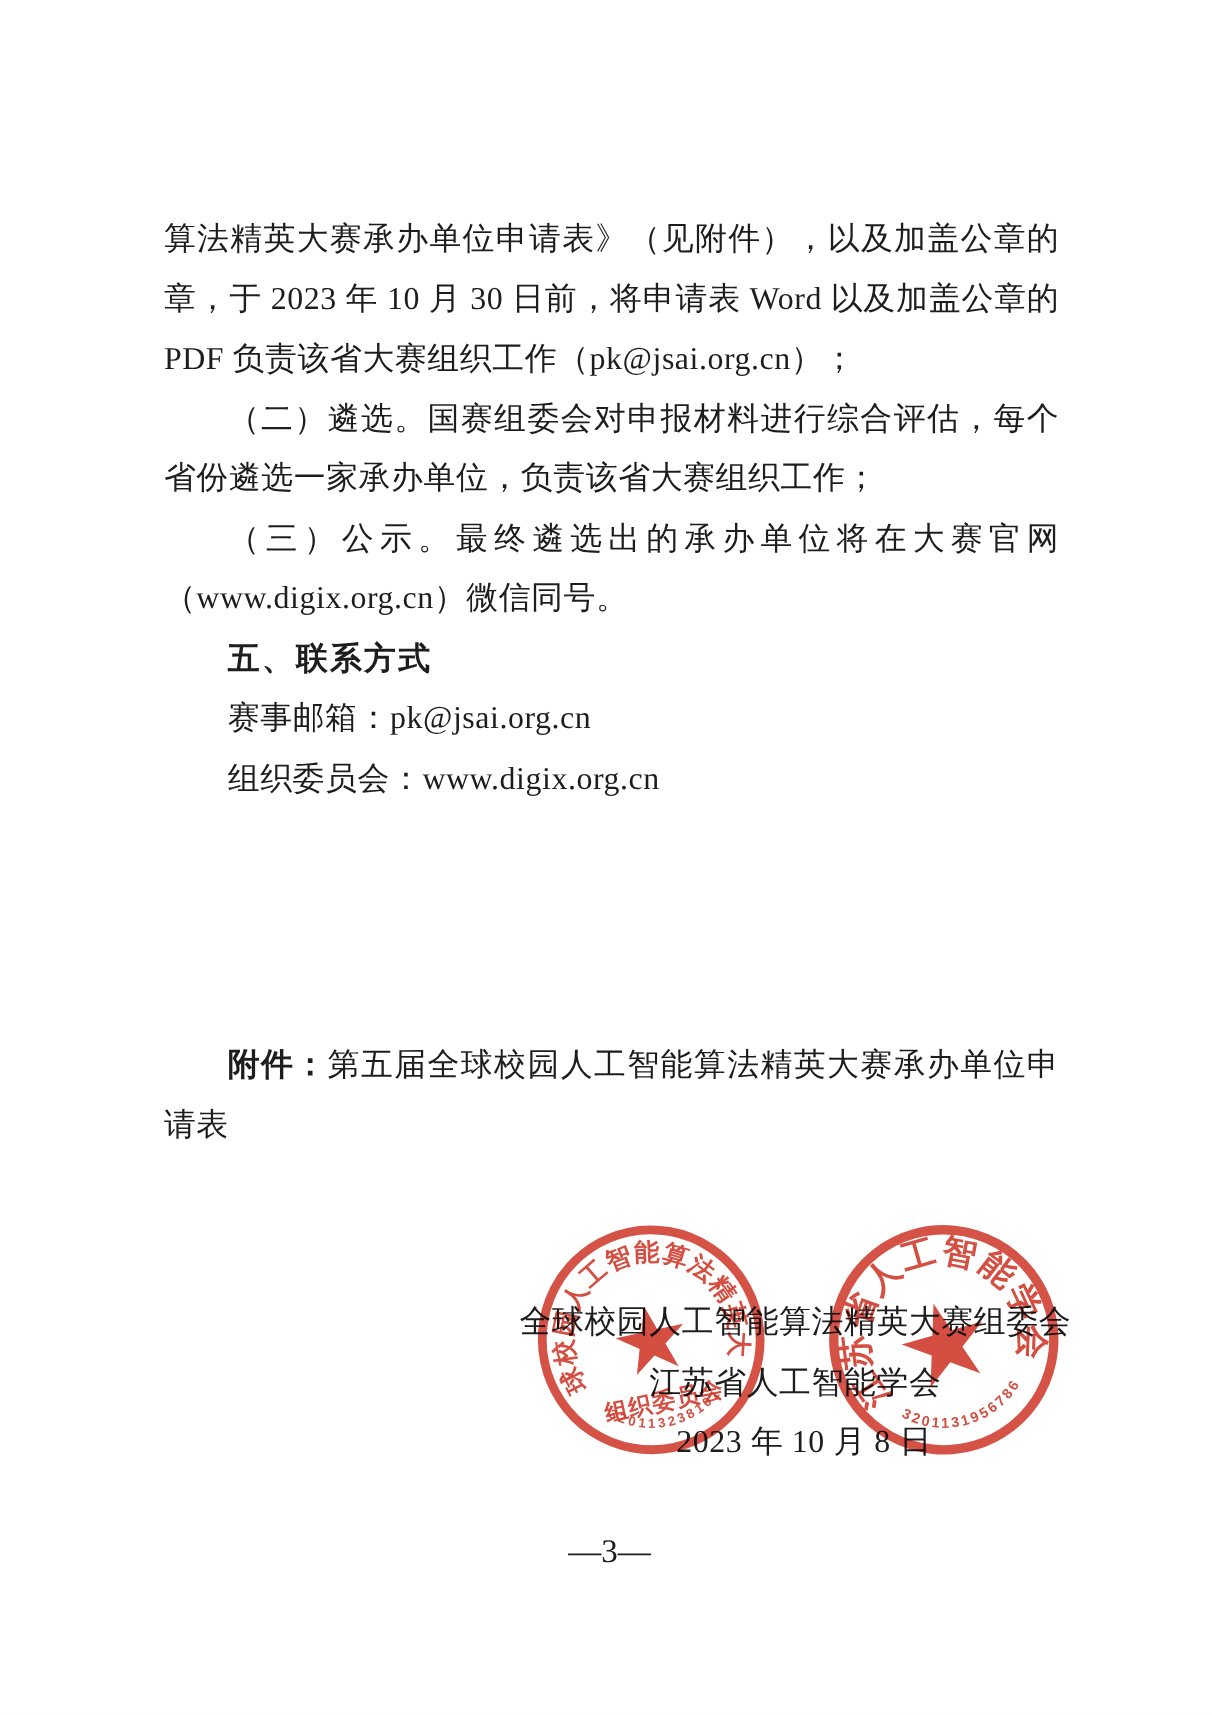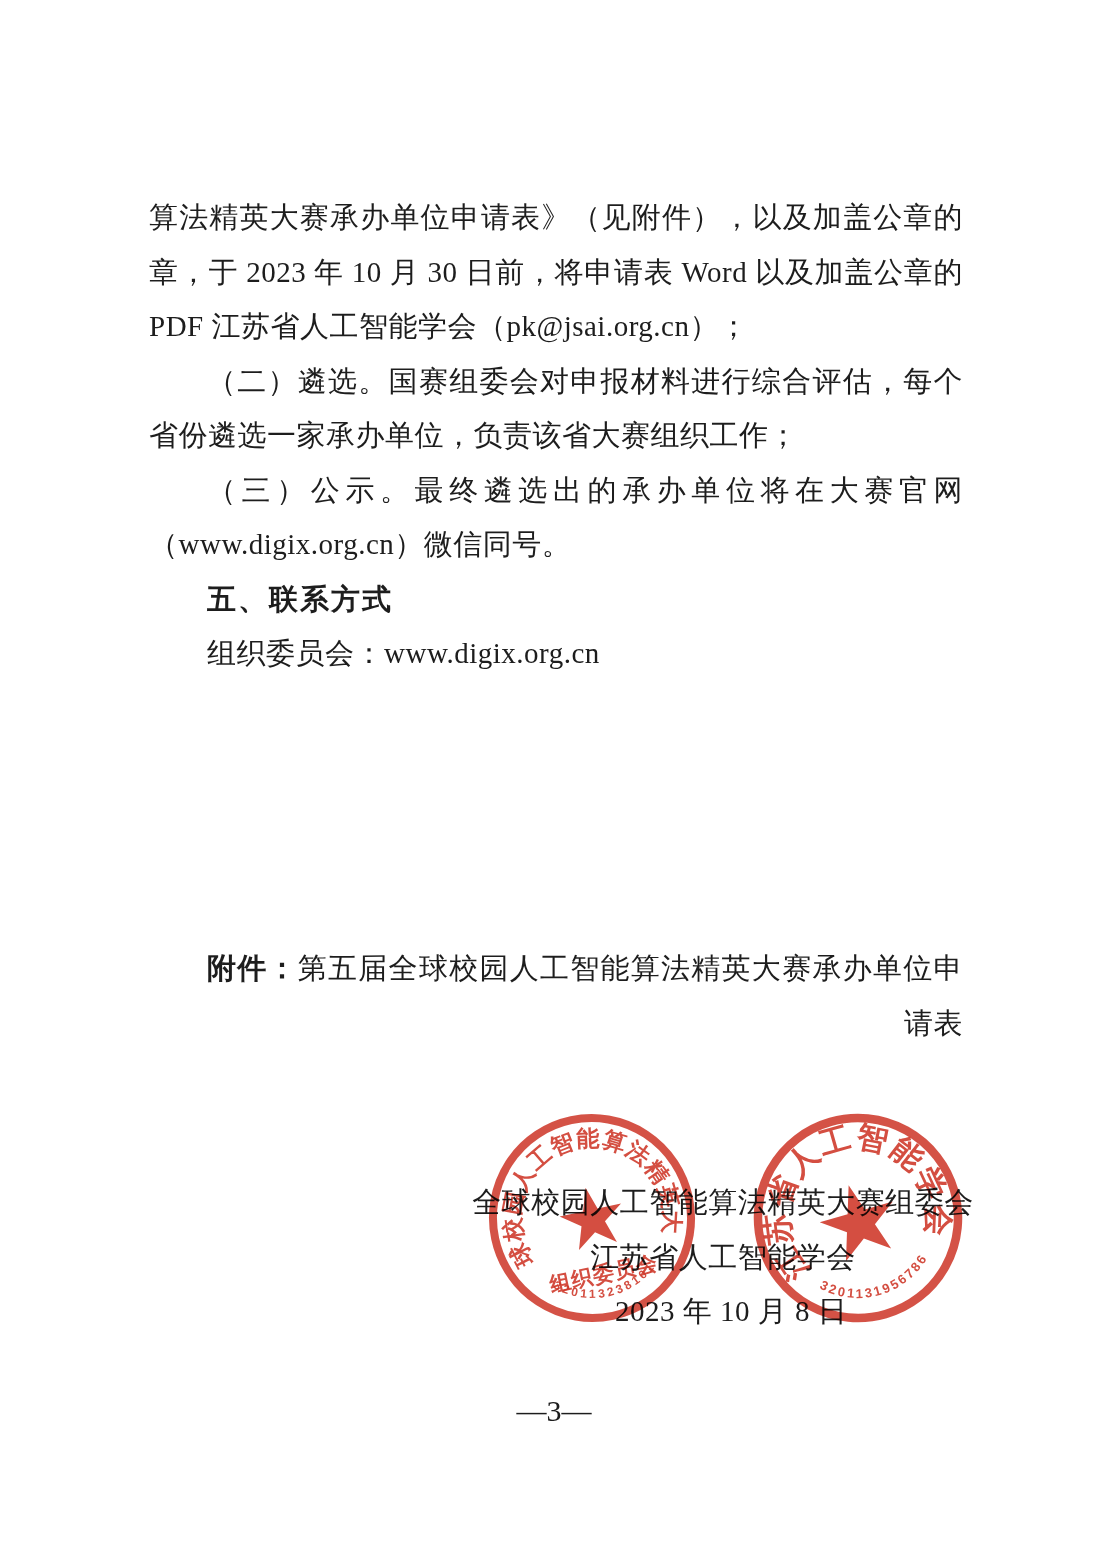--- a/index.html
+++ b/index.html
@@ -40,21 +40,21 @@
   }
   .attachment {
     position: absolute;
     left: 149px;
     top: 941px;
     width: 814px;
     font-size: 29px;
     line-height: 54.5px;
     letter-spacing: 0.5px;
   }
-  .attachment .line { height: 54.5px; text-align: right; }
+  .attachment .line { height: 54.5px; }
   .signature {
     position: absolute;
     left: 321px;
     top: 1175px;
     width: 804px;
     font-size: 29px;
     line-height: 54.5px;
     text-align: center;
     letter-spacing: 0.5px;
   }
@@ -82,26 +82,27 @@
   }
 </style>
 </head>
 <body>
 
 <div class="page">
 
   <div class="body-text">
     <div class="line fill">算法精英大赛承办单位申请表》（见附件），以及加盖公章的</div>
     <div class="line fill">章，于 2023 年 10 月 30 日前，将申请表 Word 以及加盖公章的</div>
-    <div class="line">PDF 江苏省人工智能学会（pk@jsai.org.cn）；</div>
+    <div class="line">PDF 负责该省大赛组织工作（pk@jsai.org.cn）；</div>
     <div class="line fill ind">（二）遴选。国赛组委会对申报材料进行综合评估，每个</div>
     <div class="line">省份遴选一家承办单位，负责该省大赛组织工作；</div>
     <div class="line fill ind">（三）公示。最终遴选出的承办单位将在大赛官网</div>
     <div class="line">（www.digix.org.cn）微信同号。</div>
     <div class="line heading ind">五、联系方式</div>
+    <div class="line ind">赛事邮箱：pk@jsai.org.cn</div>
     <div class="line ind">组织委员会：www.digix.org.cn</div>
   </div>
 
   <div class="attachment">
     <div class="line fill ind"><span class="bold-label">附件：</span><span>第五届全球校园人工智能算法精英大赛承办单位申</span></div>
     <div class="line">请表</div>
   </div>
 
   <div class="signature">
     <div class="sig-line">全球校园人工智能算法精英大赛组委会</div>

